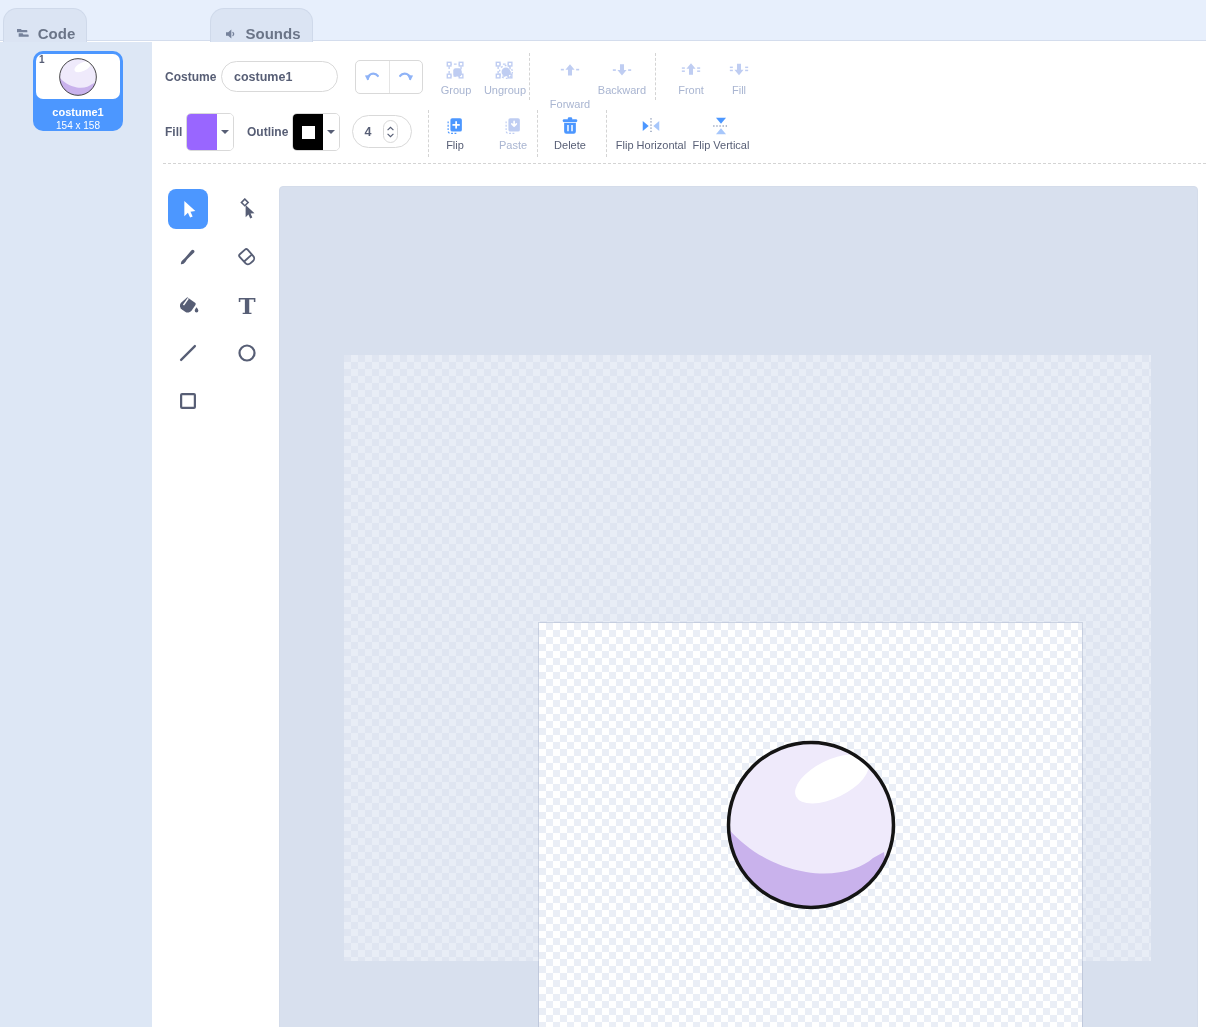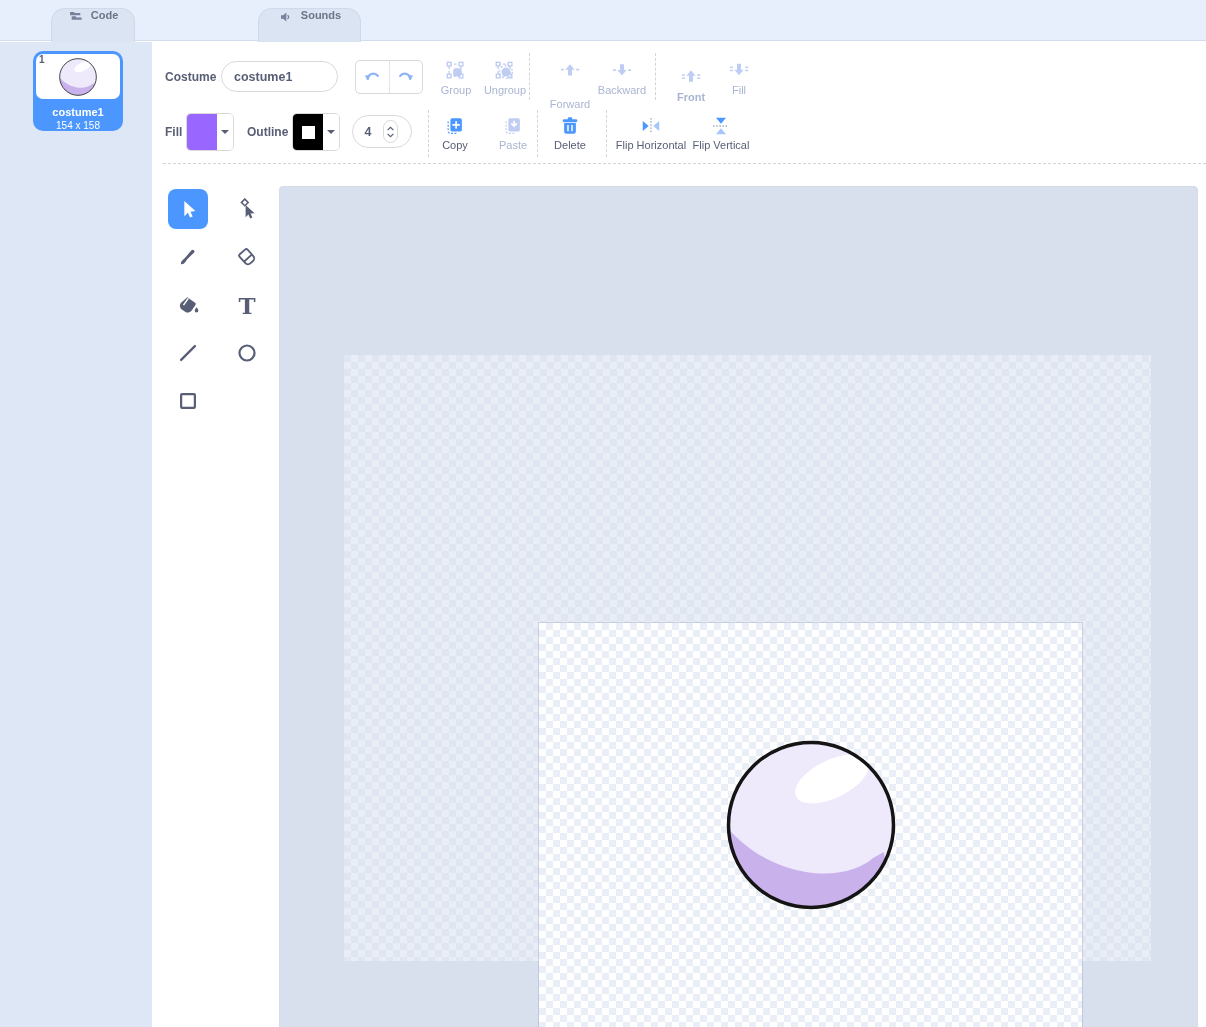--- a/index.html
+++ b/index.html
@@ -9,23 +9,23 @@
     background:#ffffff;
     font-family:"Liberation Sans","DejaVu Sans",sans-serif;
     color:#575e75;
     -webkit-font-smoothing:antialiased;
   }
   .abs { position:absolute; }
 
   
   .tabbar { left:0; top:0; width:1206px; height:41px; background:#e7effc; border-bottom:1px solid #d4dded; z-index:5; }
   .tab {
-    position:absolute; display:flex; align-items:flex-start; justify-content:center; gap:7px;
-    font-weight:bold; font-size:11px; border:1px solid #cfd9ea; border-bottom:none;
-    border-radius:14px 14px 0 0; cursor:default; white-space:nowrap;margin-left:48px;
+    position:absolute; display:flex; align-items:flex-end; justify-content:center; gap:7px;
+    font-weight:bold; font-size:15px; border:1px solid #cfd9ea; border-bottom:none;
+    border-radius:14px 14px 0 0; cursor:default; white-space:nowrap;
   }
   .tab.inactive { top:8px; height:34px; background:#dbe4f3; color:#6b7588; }
   .tab.active   { top:0;  height:42px; background:#ffffff; color:#4c97ff; z-index:6; }
   .tab-code    { left:3px;   width:84px; }
   .tab-costumes{ left:90px;  width:118px; }
   .tab-sounds  { left:210px; width:103px; }
   .tab svg { flex:none; }
 
   
   .sidebar { left:0; top:42px; width:152px; height:985px; background:#dde7f5; }
@@ -223,21 +223,21 @@
       <path d="M12 17 L7 11 L9.8 11 L9.8 4.5 L14.2 4.5 L14.2 11 L17 11 Z" stroke="none"></path>
       <line x1="2" y1="11" x2="5.3" y2="11" stroke-width="1.8"></line>
       <line x1="18.7" y1="11" x2="22" y2="11" stroke-width="1.8"></line>
     </svg>
   </span>
   <span class="cap">Backward</span>
 </div>
 
 <div class="abs vdiv" style="left:655px; top:53px; height:47px;"></div>
 
-<div class="tbtn disabled" style="left:670px; top:65px; width:42px;font-weight:bold;">
+<div class="tbtn disabled" style="left:670px; top:58px; width:42px;">
   <span class="ic">
     <svg width="22" height="22" viewBox="0 0 24 24" fill="currentColor" stroke="currentColor">
       <path d="M12 3.5 L17 9.5 L14.2 9.5 L14.2 16 L9.8 16 L9.8 9.5 L7 9.5 Z" stroke="none"></path>
       <line x1="2" y1="8.8" x2="5.3" y2="8.8" stroke-width="1.6"></line>
       <line x1="2" y1="12.2" x2="5.3" y2="12.2" stroke-width="1.6"></line>
       <line x1="18.7" y1="8.8" x2="22" y2="8.8" stroke-width="1.6"></line>
       <line x1="18.7" y1="12.2" x2="22" y2="12.2" stroke-width="1.6"></line>
     </svg>
   </span>
   <span class="cap">Front</span>
@@ -290,21 +290,21 @@
 
 <div class="tbtn" style="left:433px; top:113px; width:44px;">
   <span class="ic">
     <svg width="22" height="22" viewBox="0 0 24 24">
       <path d="M4.5 7 v10.5 a2.5 2.5 0 0 0 2.5 2.5 H14" fill="none" stroke="currentColor" stroke-width="1.3" stroke-dasharray="2 1.7"></path>
       <rect x="7" y="3.5" width="12.5" height="14.5" rx="2" fill="currentColor"></rect>
       <rect x="12.3" y="6.8" width="1.9" height="8" fill="#fff"></rect>
       <rect x="9.2" y="9.85" width="8" height="1.9" fill="#fff"></rect>
     </svg>
   </span>
-  <span class="cap">Copy</span>
+  <span class="cap">Flip</span>
 </div>
 
 <div class="tbtn disabled" style="left:491px; top:113px; width:44px;">
   <span class="ic">
     <svg width="22" height="22" viewBox="0 0 24 24">
       <path d="M4.5 7 v10.5 a2.5 2.5 0 0 0 2.5 2.5 H14" fill="none" stroke="currentColor" stroke-width="1.3" stroke-dasharray="2 1.7"></path>
       <rect x="7" y="3.5" width="12.5" height="14.5" rx="2" fill="currentColor"></rect>
       <path d="M13.2 7 v5 M10.7 9.7 l2.5 2.6 2.5 -2.6" fill="none" stroke="#fff" stroke-width="1.8" stroke-linecap="round" stroke-linejoin="round"></path>
     </svg>
   </span>

